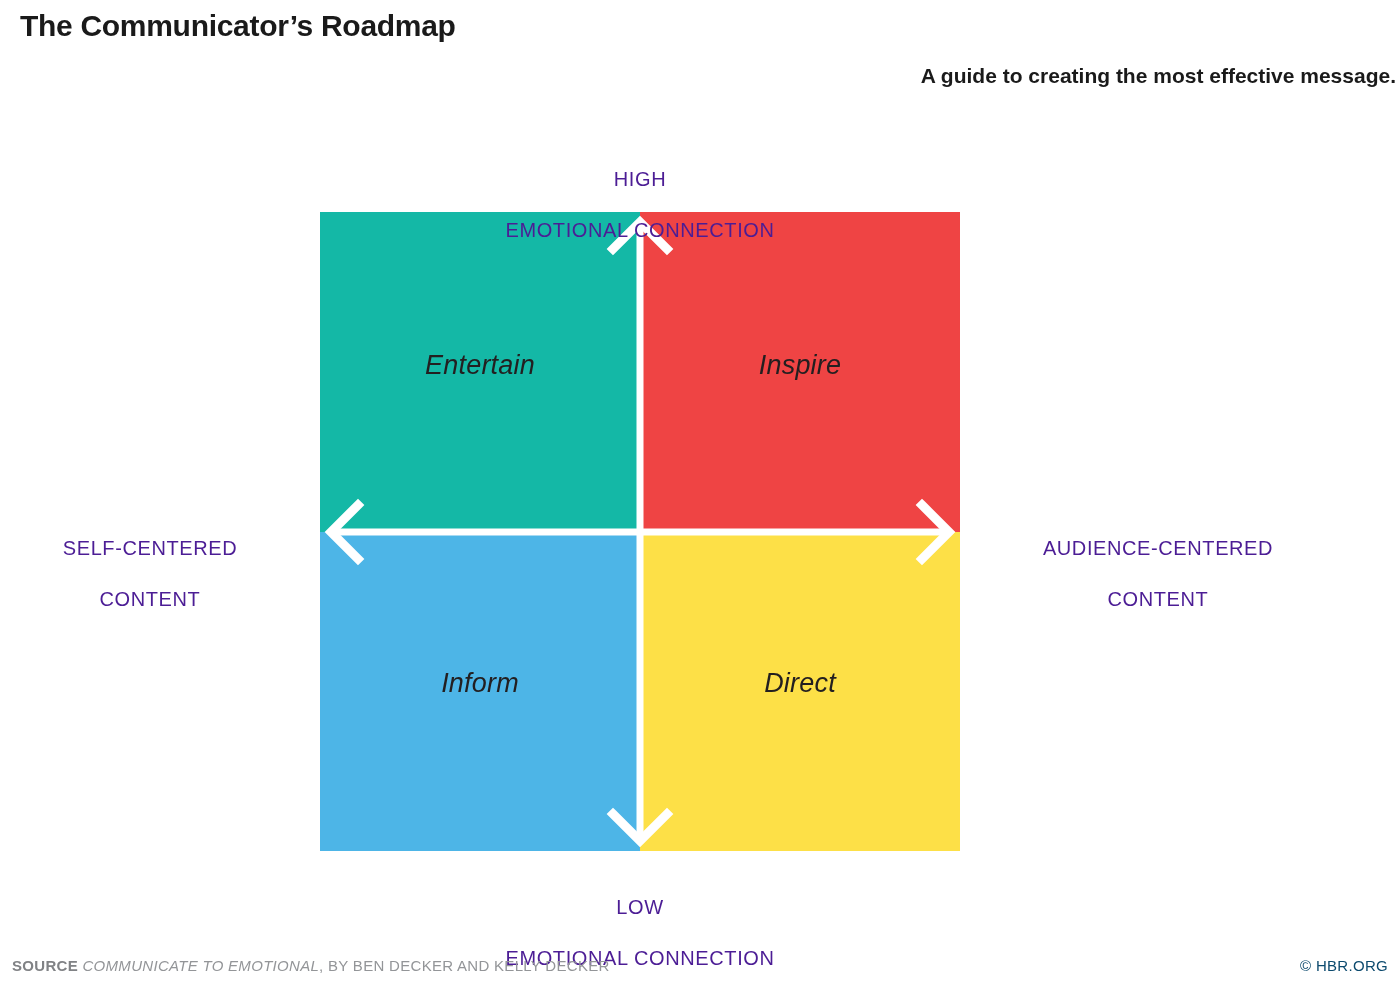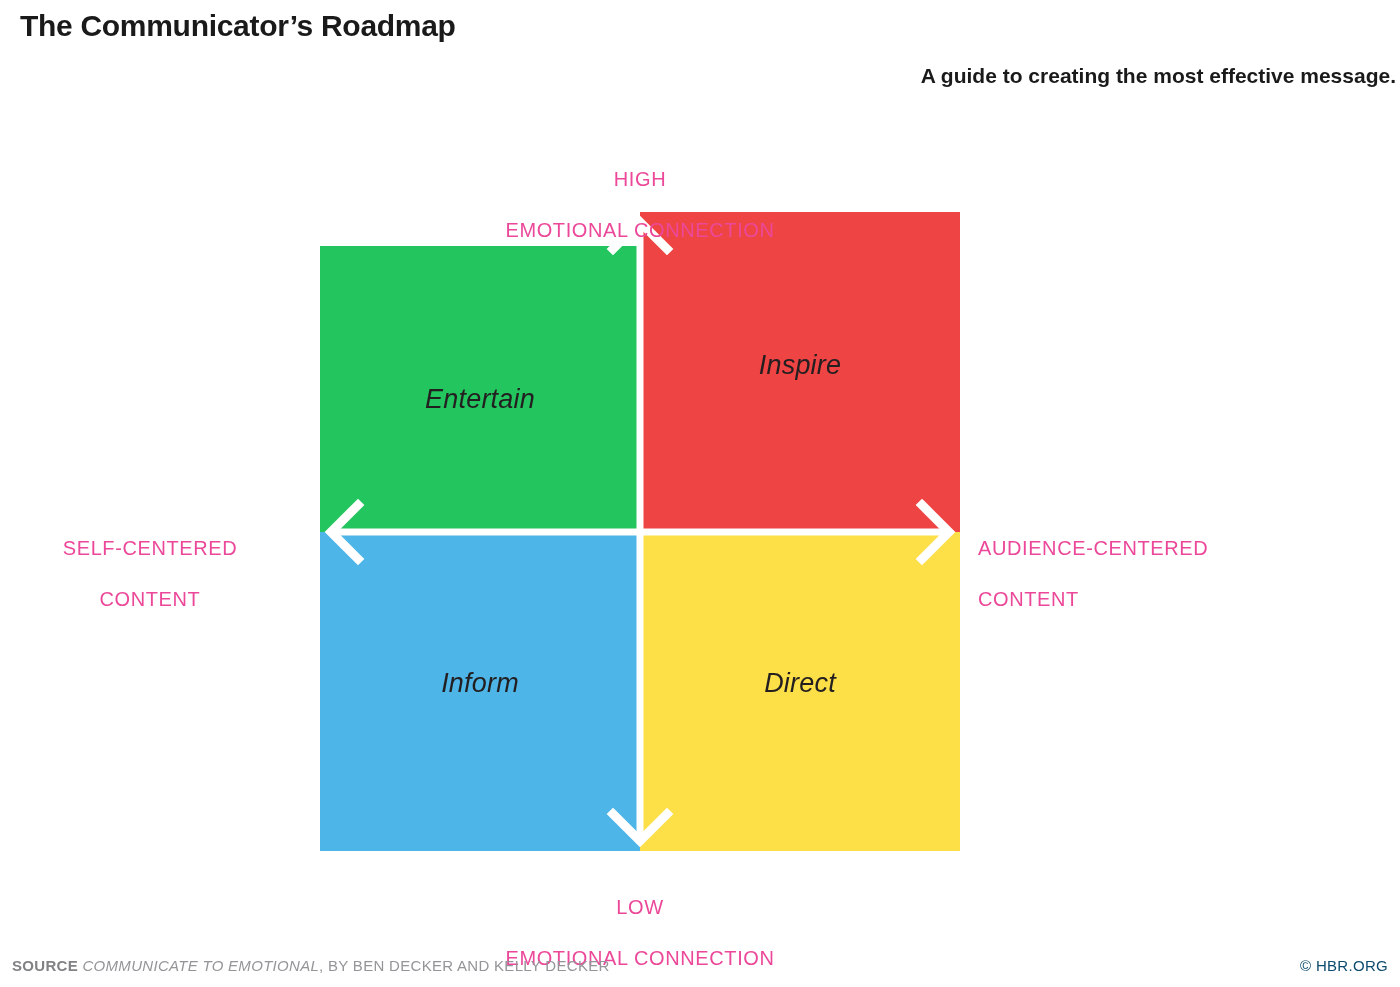--- a/index.html
+++ b/index.html
@@ -85,21 +85,21 @@
     height: 639px;
     pointer-events: none;
   }
 
   
   .axis-title {
     position: absolute;
     font-size: 20px;
     letter-spacing: 0.6px;
     line-height: 1.28;
-    color: #ec4899;
+    color: #4c1d95;
     white-space: pre-line;
   }
   #axis-title-top {
     left: 320px;
     top: 141px;
     width: 640px;
     text-align: center;
   }
   #axis-title-bottom {
     left: 320px;
@@ -110,20 +110,21 @@
   #axis-title-left {
     left: 0;
     top: 510px;
     width: 300px;
     text-align: center;
   }
   #axis-title-right {
     left: 978px;
     top: 510px;
     width: 360px;
+    text-align: center;
   }
 
   
   #footer {
     position: absolute;
     left: 0;
     top: 946px;
     width: 1400px;
     height: 41px;
   }
@@ -154,21 +155,21 @@
 </head>
 <body>
 
 <div id="header">
   <h1 id="chart-title">The Communicator’s Roadmap</h1>
   <h2 id="chart-subtitle">A guide to creating the most effective message.</h2>
 </div>
 
 <div id="plot-wrap">
 
-  <div class="quadrant" id="quadrant-entertain" style="background: #22c55e; margin-top: 34px;">
+  <div class="quadrant" id="quadrant-entertain" style="background: #14b8a6;">
     <div class="quadrant-label">Entertain</div>
   </div>
 
   <div class="quadrant" id="quadrant-inspire" style="background: #ef4444;">
     <div class="quadrant-label">Inspire</div>
   </div>
 
   <div class="quadrant" id="quadrant-inform" style="background: rgb(77, 181, 231);">
     <div class="quadrant-label">Inform</div>
   </div>

